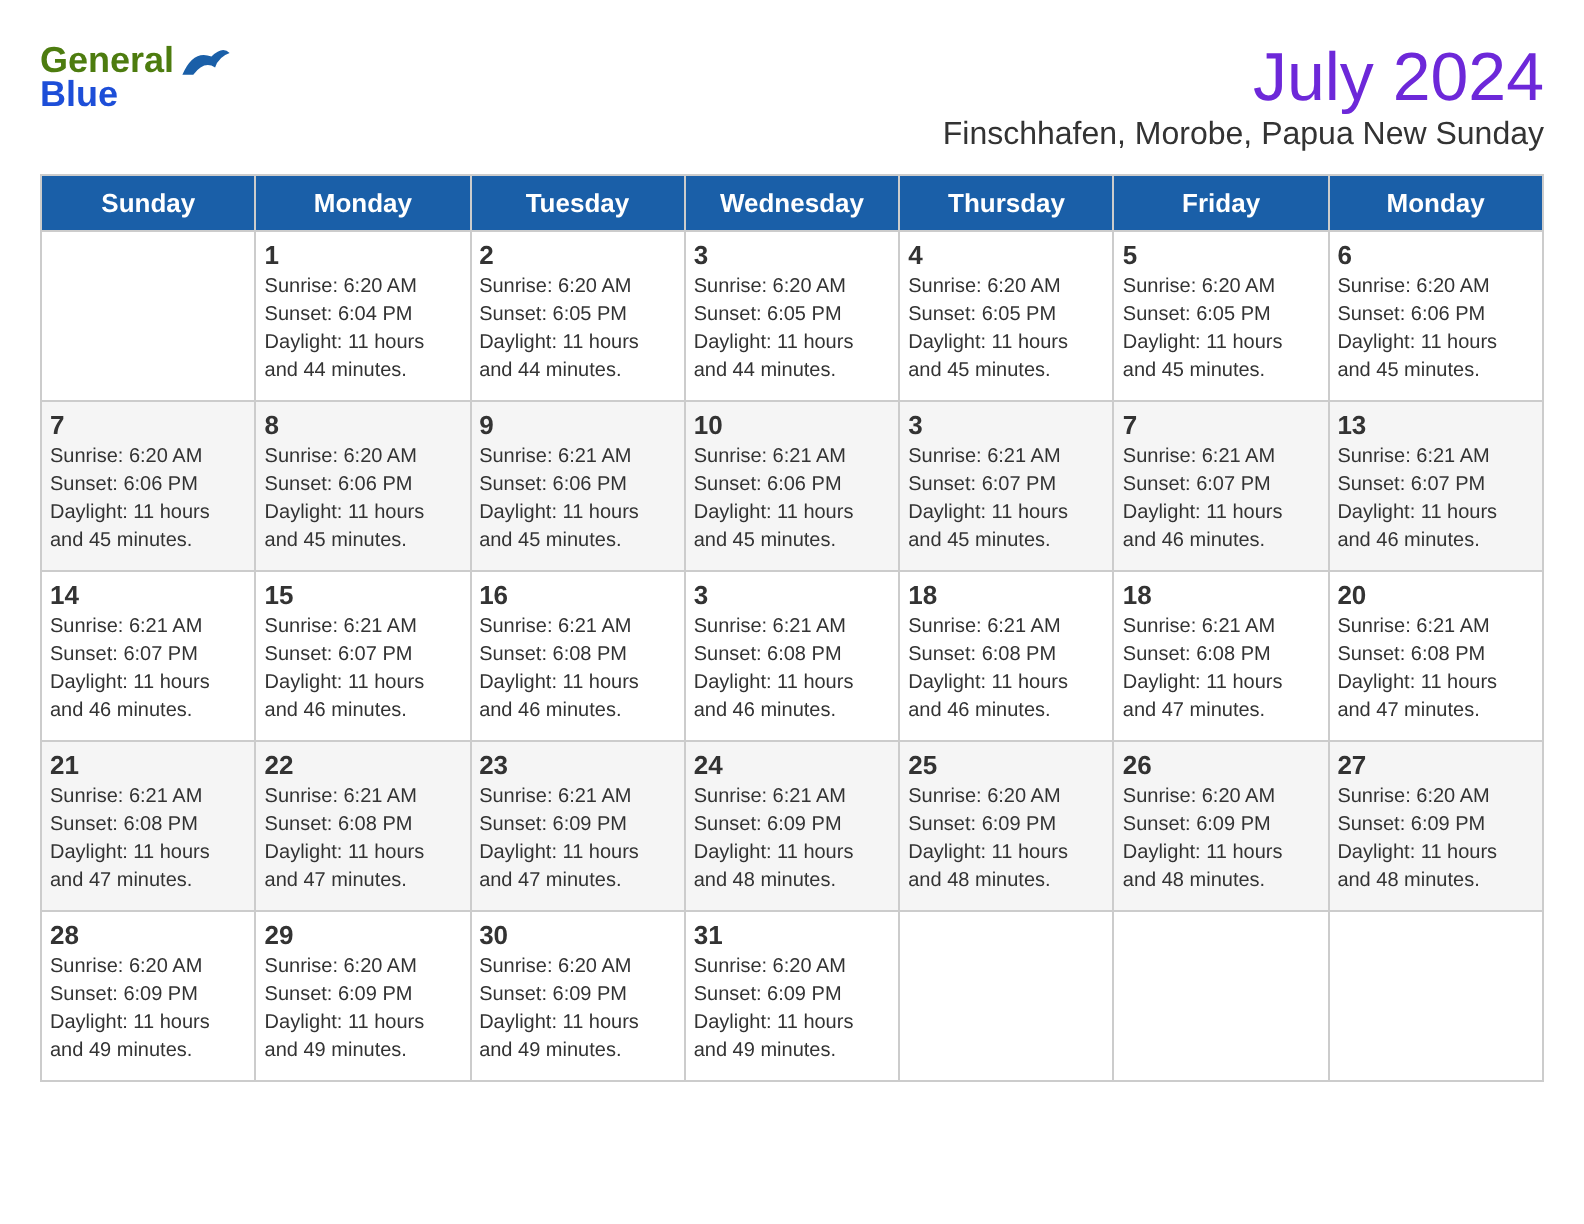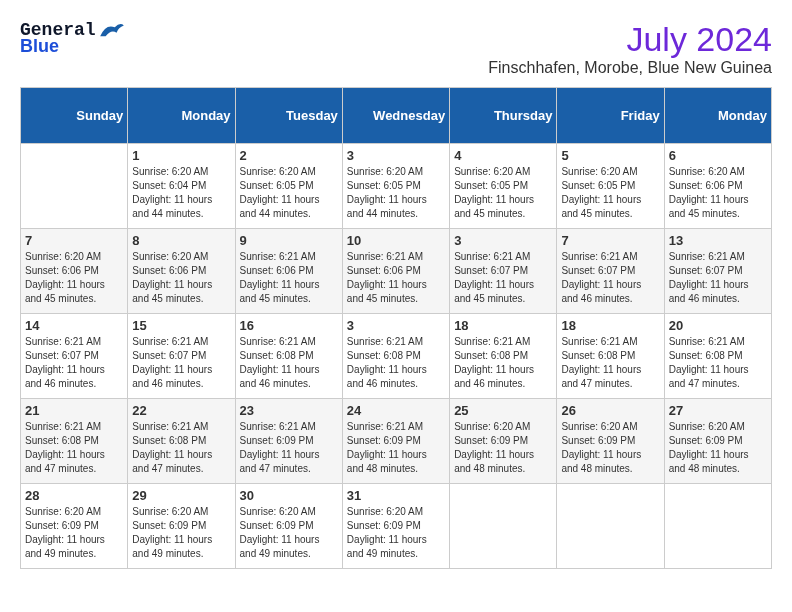--- a/index.html
+++ b/index.html
@@ -44,22 +44,22 @@
       color: #333;
     }
     table {
       width: 100%;
       border-collapse: collapse;
       font-size: 11px;
     }
     thead tr th {
       background-color: #1a5fa8;
       color: #fff;
-      padding: 20px 4px;
-      text-align: right;
+      padding: 6px 4px;
+      text-align: center;
       font-size: 13px;
       font-weight: bold;
       border: 1px solid #ccc;
     }
     tbody tr td {
       border: 1px solid #ccc;
       vertical-align: top;
       padding: 4px;
       height: 85px;
       width: 14.28%;
@@ -82,30 +82,30 @@
     .empty-cell {
       background: #fff !important;
     }
   </style>
 </head>
 <body>
 
 <div class="header">
   <div class="logo">
     <div class="logo-row">
-      <span style="font-size:18px;font-weight:bold;color:#0f172a;font-family:Liberation Mono, monospace;">General</span>
+      <span style="font-size:18px;font-weight:bold;color:#4d7c0f;">General</span>
       <svg class="logo-bird" viewBox="0 0 30 22">
         <path d="M2,18 Q8,4 18,8 Q24,2 28,6 Q22,8 20,14 Q14,10 8,18 Z" fill="#1a5fa8"></path>
       </svg>
     </div>
     <span style="font-size:18px;font-weight:bold;color:#1d4ed8;margin-top:-4px;">Blue</span>
   </div>
   <div class="title-section">
     <div class="month-year">July 2024</div>
-    <div class="location">Finschhafen, Morobe, Blue New Guinea</div>
+    <div class="location">Finschhafen, Morobe, Papua New Sunday</div>
   </div>
 </div>
 
 <table>
   <thead>
     <tr>
     <th>Sunday</th>
         <th>Monday</th>
         <th>Tuesday</th>
         <th>Wednesday</th>

